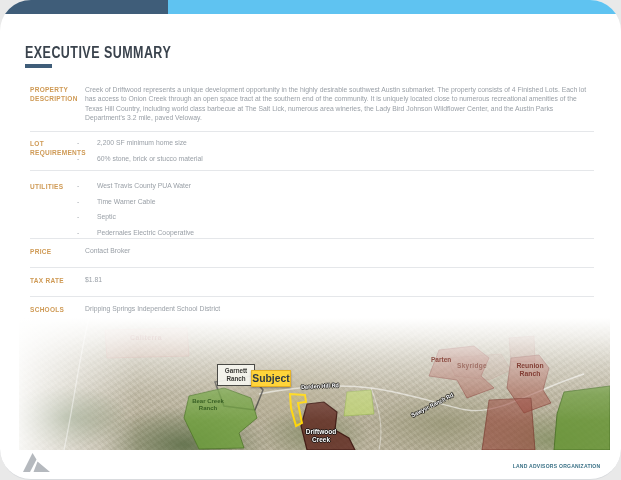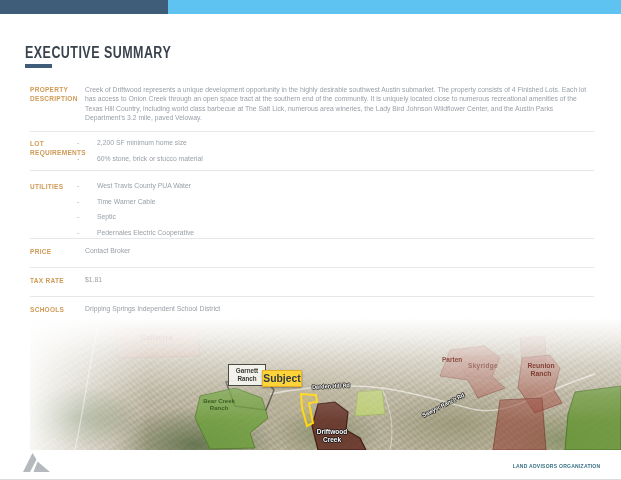--- a/index.html
+++ b/index.html
@@ -1,20 +1,21 @@
 <!DOCTYPE html>
 <html><head>
 <meta charset="utf-8">
 <style>
   * { margin:0; padding:0; box-sizing:border-box; }
   html,body { background:#e9e9e9; }
   .page {
     position:relative; width:621px; height:480px; background:#ffffff;
     overflow:hidden; font-family:"Liberation Sans", sans-serif;
     border-bottom:1px solid #d9dbde;
+    border-radius:31px;
   }
   
   .topbar-dark  { position:absolute; left:0; top:0; width:168px; height:14px; background:#3F5D79; }
   .topbar-light { position:absolute; left:168px; top:0; right:0; height:14px; background:#5FC3F1; }
 
   
   .title {
     position:absolute; left:25px; top:44px; font-size:16px; font-weight:bold;
     color:#3a434d; letter-spacing:.6px; white-space:nowrap;
     transform:scaleX(.78); transform-origin:left center;
@@ -40,21 +41,21 @@
   .top-property { top:85px; }
   .top-lot      { top:139px; }
   .top-util     { top:182px; }
   .top-price    { top:247px; }
   .top-tax      { top:276px; }
   .top-schools  { top:305px; }
   .div1 { top:131px; } .div2 { top:170px; } .div3 { top:238px; }
   .div4 { top:267px; } .div5 { top:296px; }
 
   
-  .map { position:absolute; left:30px; top:318px; width:591px; height:132px; overflow:hidden;text-decoration:underline; }
+  .map { position:absolute; left:19px; top:318px; width:591px; height:132px; overflow:hidden;text-decoration:underline; }
   .map-base {
     position:absolute; inset:0;
     background-color:#b9b19a;
     background-image:
       radial-gradient(ellipse 90px 45px at 8% 75%,  rgba(96,115,72,.75), transparent 70%),
       radial-gradient(ellipse 120px 55px at 28% 96%, rgba(84,104,64,.8),  transparent 70%),
       radial-gradient(ellipse 80px 40px at 50% 88%,  rgba(118,128,88,.65), transparent 70%),
       radial-gradient(ellipse 110px 50px at 72% 80%, rgba(134,136,98,.5),  transparent 70%),
       radial-gradient(ellipse 140px 60px at 45% 55%, rgba(176,166,136,.6), transparent 70%),
       radial-gradient(ellipse 100px 45px at 90% 92%, rgba(110,130,75,.55), transparent 70%),

